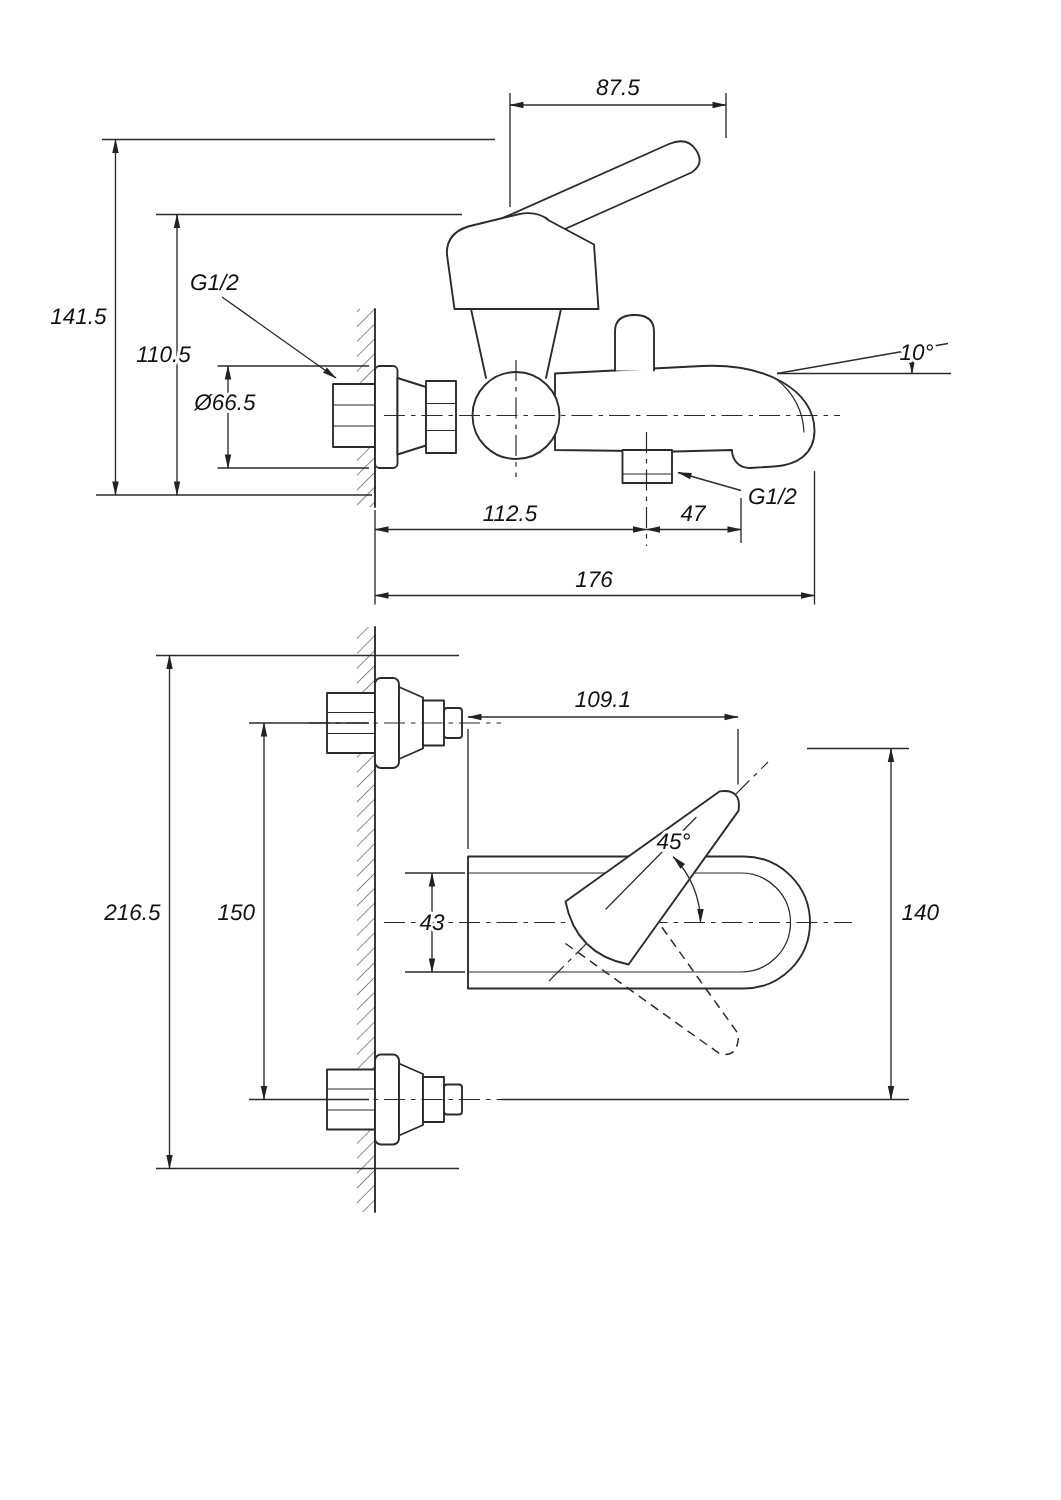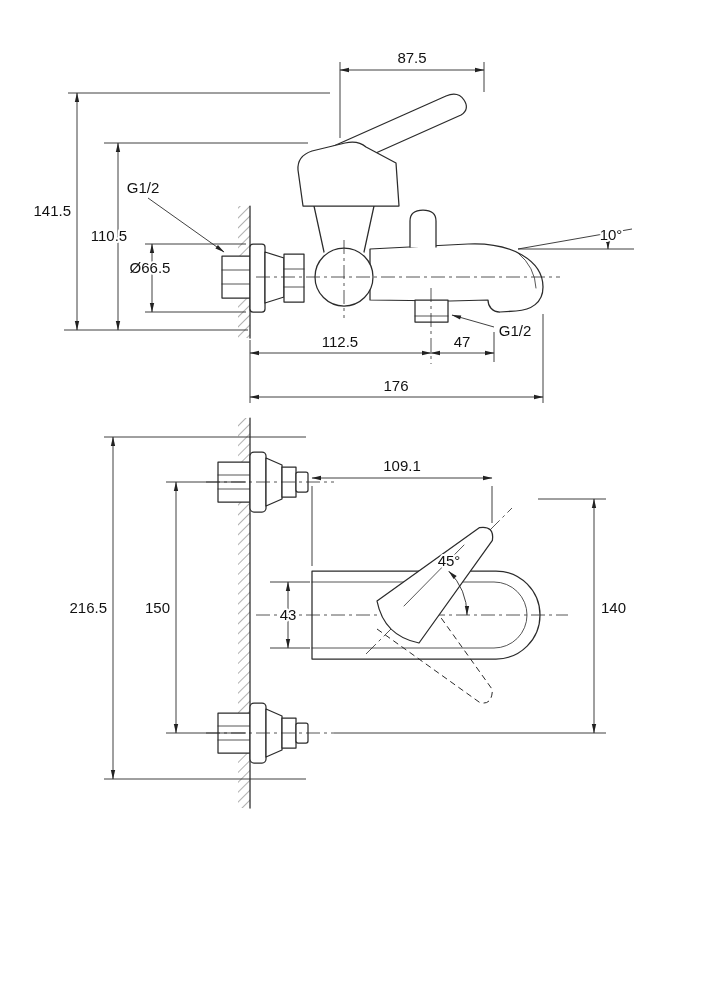--- a/index.html
+++ b/index.html
@@ -1,16 +1,16 @@
 <!DOCTYPE html>
 <html><head>
 <meta charset="utf-8">
 <style>
   html,body{margin:0;padding:0;background:#ffffff;}
-  .page{width:707px;height:892px;background:#fff;position:relative;overflow:hidden;}
+  .page{width:707px;height:892px;background:#fff;position:relative;overflow:hidden;font-style:italic;}
   svg{display:block;}
   .ln{stroke:#2b2b2b;stroke-width:1.25;fill:none;stroke-linejoin:round;stroke-linecap:round;}
   .lnf{stroke:#2b2b2b;stroke-width:1.25;fill:#ffffff;stroke-linejoin:round;stroke-linecap:round;}
   .ln2{stroke:#2b2b2b;stroke-width:0.8;fill:none;stroke-linecap:round;}
   .dim{stroke:#2b2b2b;stroke-width:0.9;fill:none;}
   .cl{stroke:#2b2b2b;stroke-width:0.8;fill:none;stroke-dasharray:14 4 3 4;}
   .hid{stroke:#2b2b2b;stroke-width:1;fill:none;stroke-dasharray:6 4;}
   text.d{font-family:"Liberation Sans",sans-serif;font-size:15px;fill:#111;
          stroke:#fff;stroke-width:4px;paint-order:stroke;stroke-linejoin:round;}
 </style>

